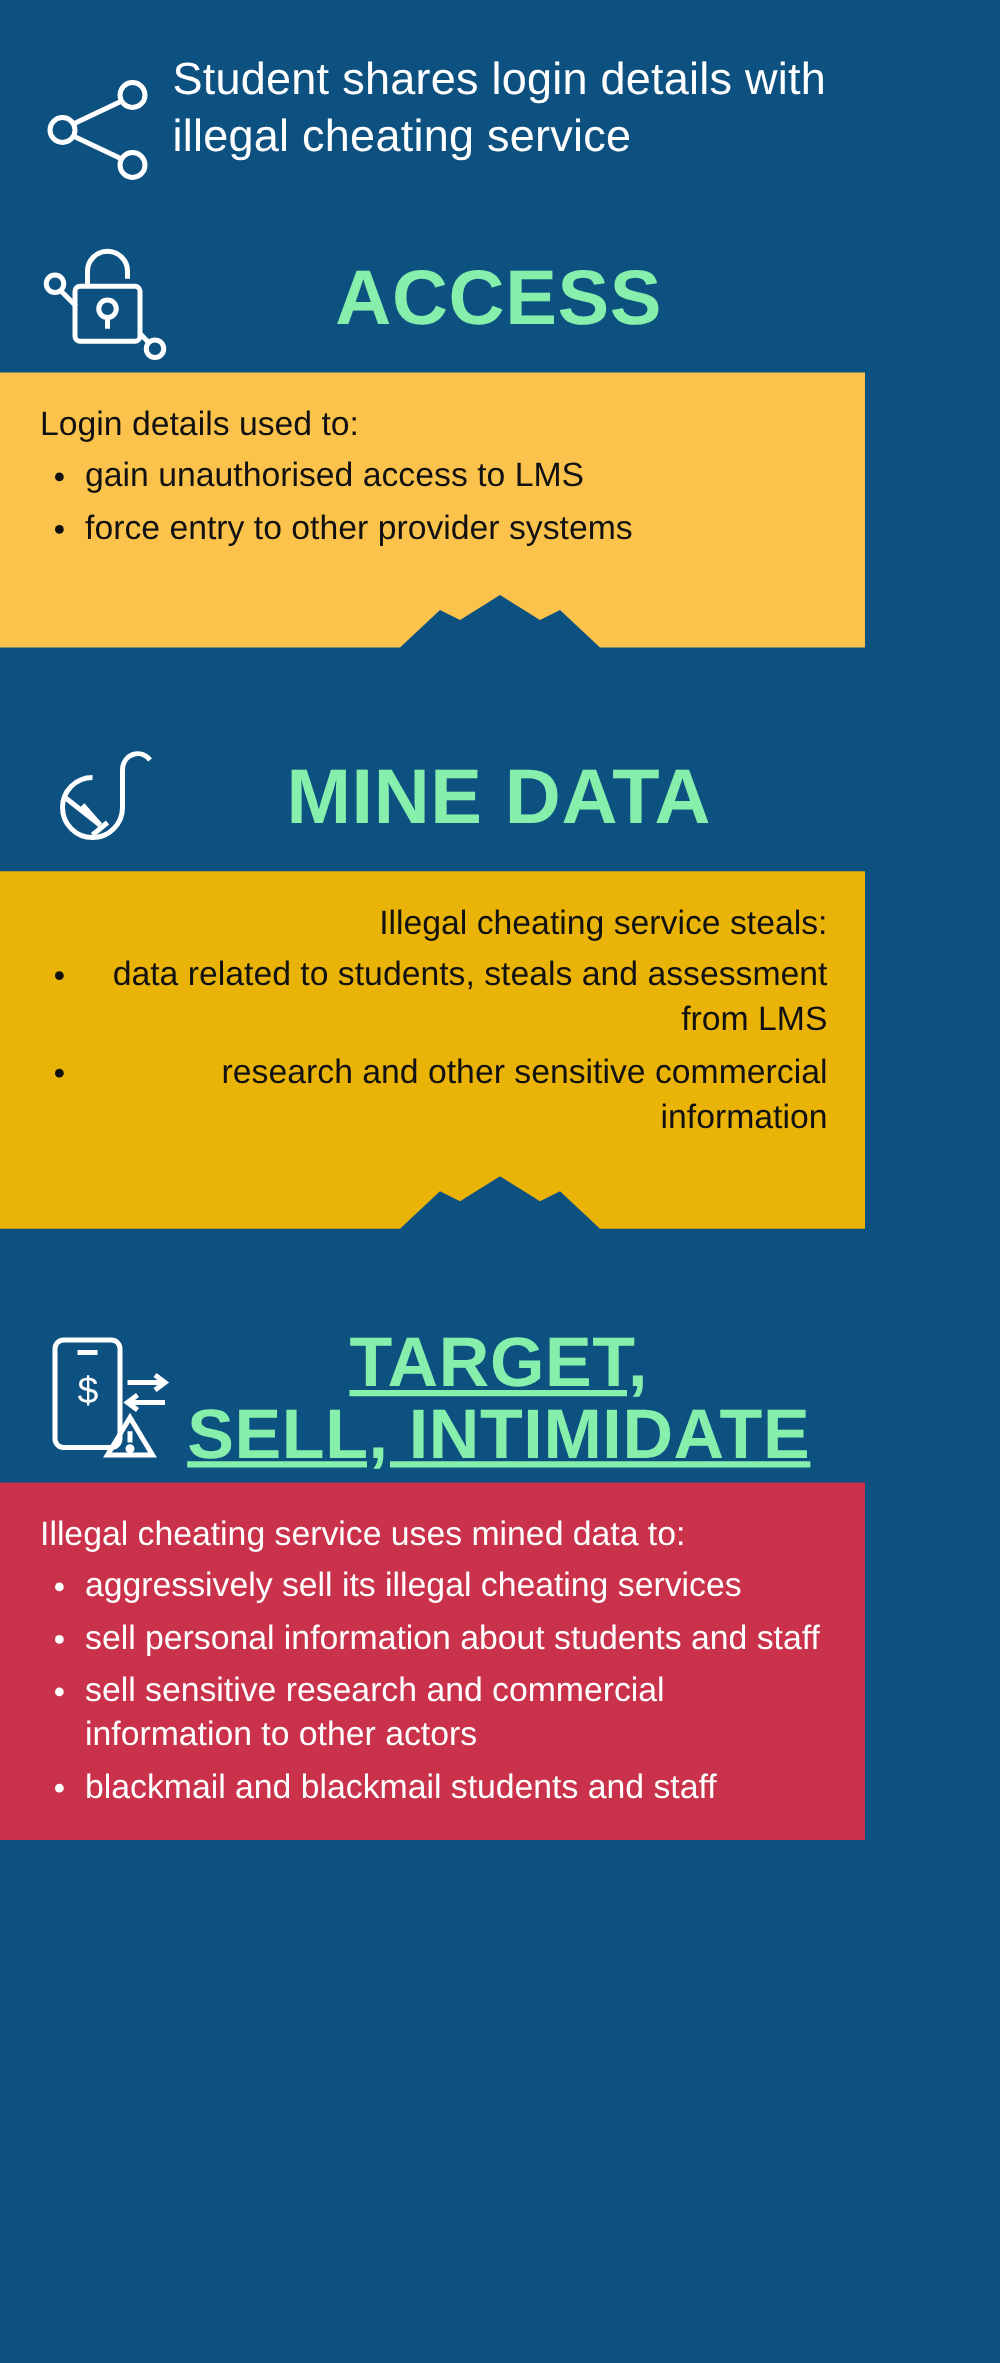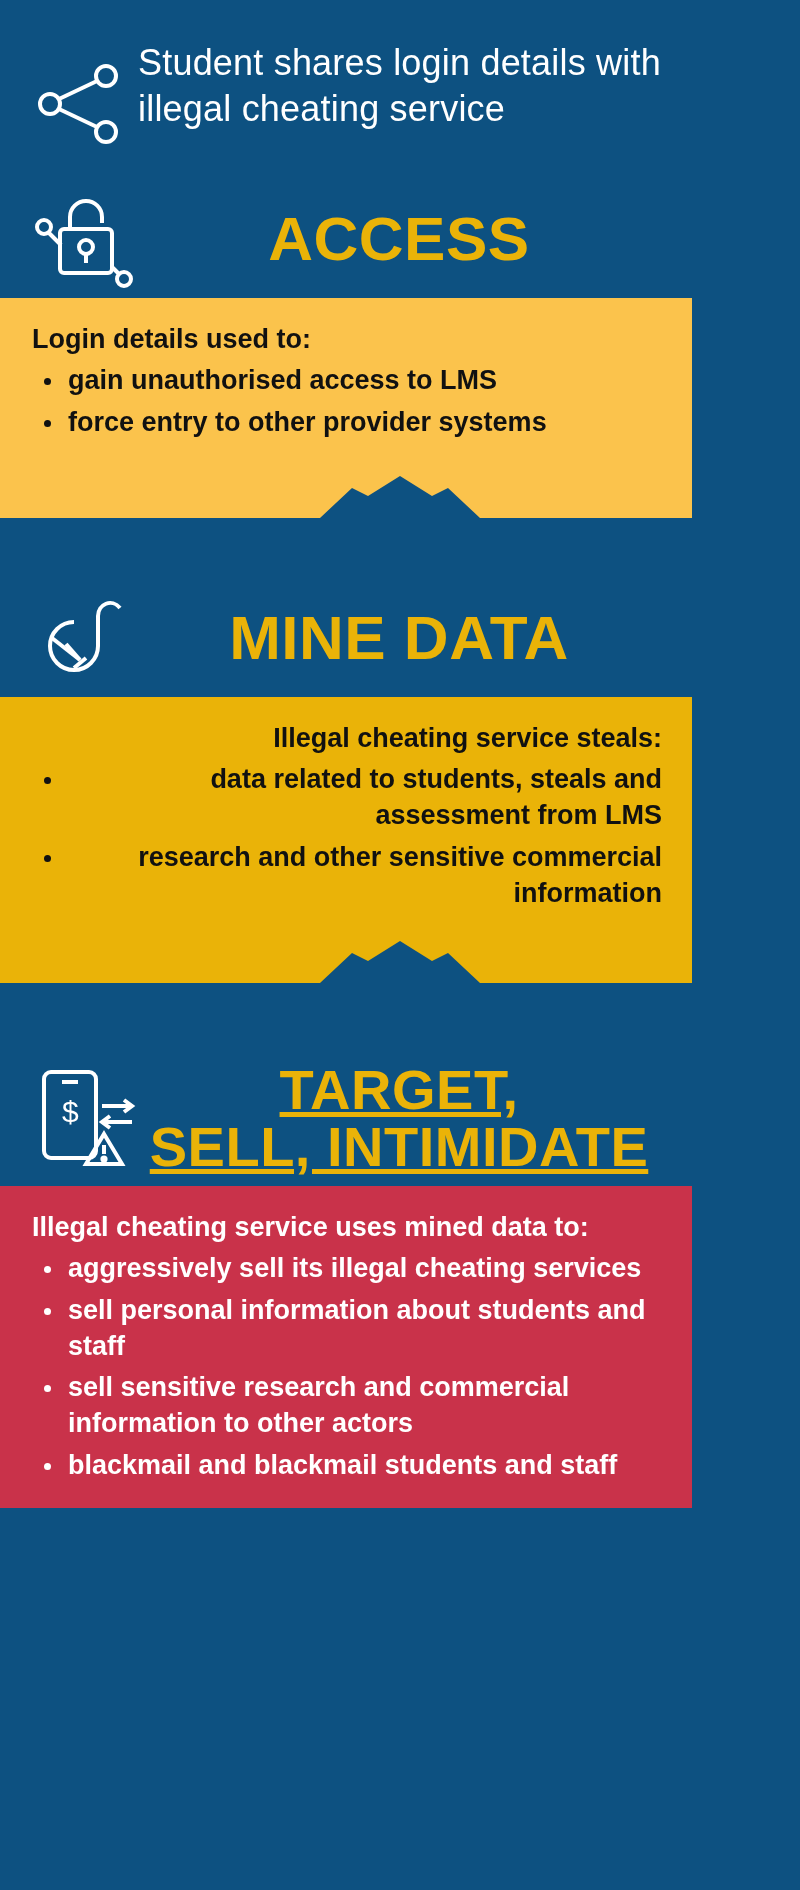--- a/index.html
+++ b/index.html
@@ -54,34 +54,33 @@
   .stage-icon {
     width: 120px;
     flex: 0 0 120px;
     display: flex;
     align-items: center;
     justify-content: center;
   }
   .stage-title {
     flex: 1;
     text-align: center;
-    color: #eab308;
+    color: #86efac;
     font-size: 62px;
     font-weight: bold;
     line-height: 1.02;
     letter-spacing: 0.5px;
     padding-right: 10px;
   }
   .stage-title.two-line { font-size: 56px; text-decoration: underline; }
 
   
   .panel {
     position: relative;
     padding: 24px 30px 30px 32px;
-    font-weight: bold;
   }
   .panel-intro {
     font-size: 27px;
     line-height: 1.3;
     margin-bottom: 4px;
   }
   .panel ul {
     list-style: none;
     margin-top: 4px;
   }

